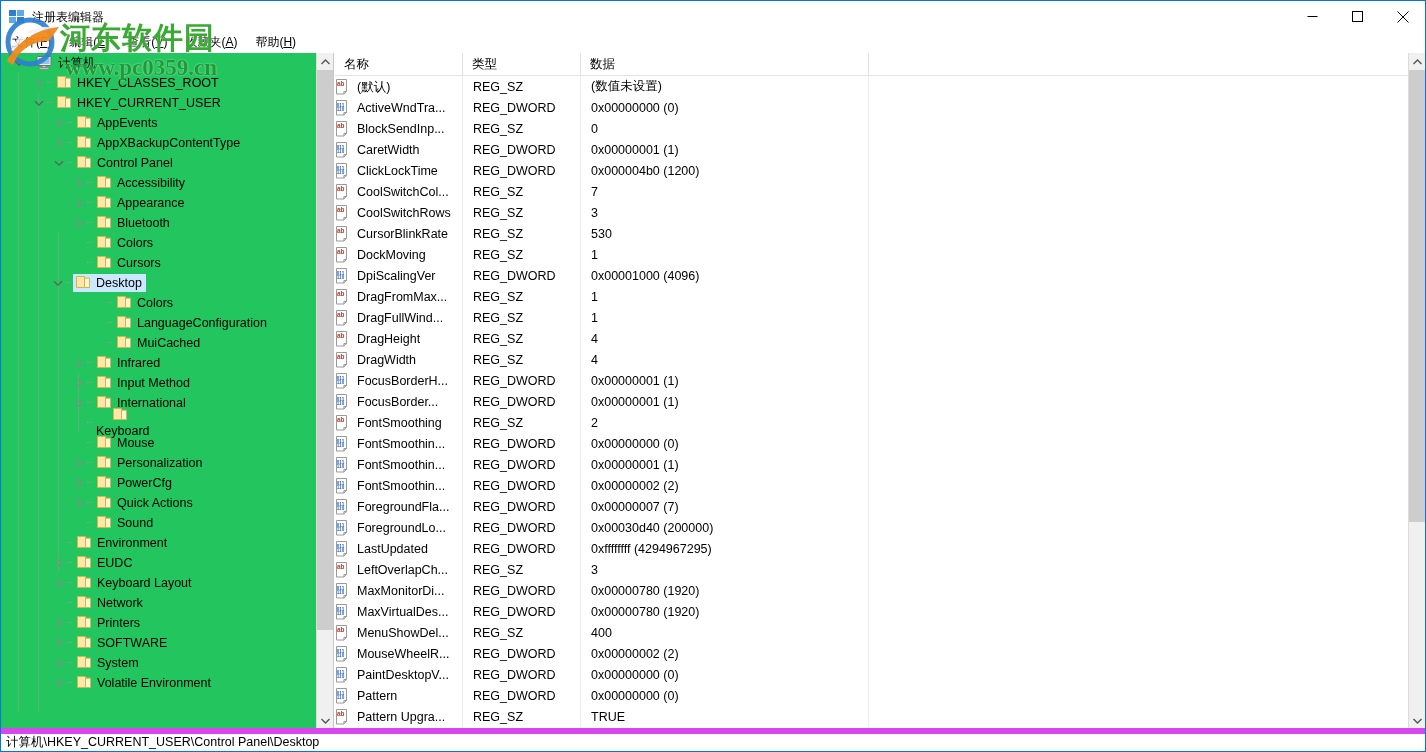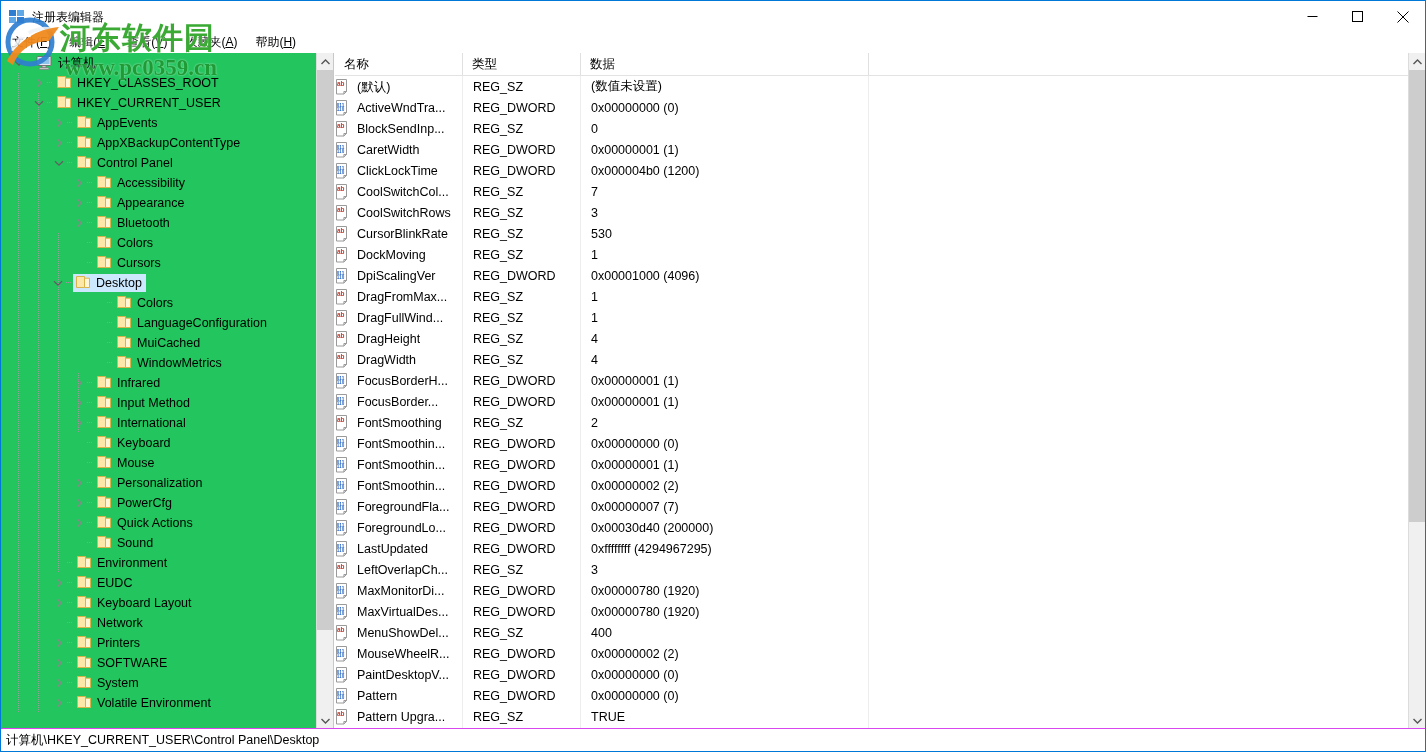--- a/index.html
+++ b/index.html
@@ -176,21 +176,21 @@
   
   .colline {
     position: absolute; top: 0; bottom: 0; width: 1px; background: #ededed;
   }
 
   
   #statusbar {
     position: absolute; left: 0; bottom: 0;
     width: 1424px; height: 23px;
     background: #ffffff;
-    border-top: 1px solid #d946ef;
+    border-top: 6px solid #d946ef;
     box-sizing: border-box;
     display: flex; align-items: center;
   }
   #statusbar .stext {
     font-size: 12.5px; color: #000; padding-left: 5px; white-space: nowrap;
   }
 
   
   #watermark {
     position: absolute; left: 0; top: 8px; width: 420px; height: 90px;
@@ -491,88 +491,75 @@
             <span class="tlabel" style="display: flex; align-items: center;">
               <span class="folder">
                 <svg width="16" height="15" viewBox="0 0 16 15">
                   <path d="M1.5,1.5 h8 v11 h-8 z" fill="#fce8a8" stroke="#d9b44a" stroke-width="1"></path>
                   <path d="M9.5,3.2 h5 v9.3 h-5 z" fill="#fff6d8" stroke="#d9b44a" stroke-width="1"></path>
                 </svg>
               </span>
               <span>MuiCached</span>
             </span>
           </div>
-          <div class="trow" style="padding-left: 90px;">
+          <div class="trow" style="padding-left: 70px;">
+            <span class="twist">
+              <svg width="10" height="10" viewBox="0 0 10 10">
+                <polyline points="3.2,1 7.2,5 3.2,9" fill="none" stroke="#8a8a8a" stroke-width="1.3"></polyline>
+              </svg>
+            </span>
+            <span class="tdots"></span>
+            <span class="tlabel" style="display: flex; align-items: center;">
+              <span class="folder">
+                <svg width="16" height="15" viewBox="0 0 16 15">
+                  <path d="M1.5,1.5 h8 v11 h-8 z" fill="#fce8a8" stroke="#d9b44a" stroke-width="1"></path>
+                  <path d="M9.5,3.2 h5 v9.3 h-5 z" fill="#fff6d8" stroke="#d9b44a" stroke-width="1"></path>
+                </svg>
+              </span>
+              <span>Infrared</span>
+            </span>
+          </div>
+          <div class="trow" style="padding-left: 70px;">
+            <span class="twist">
+              <svg width="10" height="10" viewBox="0 0 10 10">
+                <polyline points="3.2,1 7.2,5 3.2,9" fill="none" stroke="#8a8a8a" stroke-width="1.3"></polyline>
+              </svg>
+            </span>
+            <span class="tdots"></span>
+            <span class="tlabel" style="display: flex; align-items: center;">
+              <span class="folder">
+                <svg width="16" height="15" viewBox="0 0 16 15">
+                  <path d="M1.5,1.5 h8 v11 h-8 z" fill="#fce8a8" stroke="#d9b44a" stroke-width="1"></path>
+                  <path d="M9.5,3.2 h5 v9.3 h-5 z" fill="#fff6d8" stroke="#d9b44a" stroke-width="1"></path>
+                </svg>
+              </span>
+              <span>Input Method</span>
+            </span>
+          </div>
+          <div class="trow" style="padding-left: 70px;">
+            <span class="twist">
+              <svg width="10" height="10" viewBox="0 0 10 10">
+                <polyline points="3.2,1 7.2,5 3.2,9" fill="none" stroke="#8a8a8a" stroke-width="1.3"></polyline>
+              </svg>
+            </span>
+            <span class="tdots"></span>
+            <span class="tlabel" style="display: flex; align-items: center;">
+              <span class="folder">
+                <svg width="16" height="15" viewBox="0 0 16 15">
+                  <path d="M1.5,1.5 h8 v11 h-8 z" fill="#fce8a8" stroke="#d9b44a" stroke-width="1"></path>
+                  <path d="M9.5,3.2 h5 v9.3 h-5 z" fill="#fff6d8" stroke="#d9b44a" stroke-width="1"></path>
+                </svg>
+              </span>
+              <span>International</span>
+            </span>
+          </div>
+          <div class="trow" style="padding-left: 70px;">
             <span class="twist"></span>
             <span class="tdots"></span>
-            <span class="tlabel" style="display: flex; align-items: center;">
-              <span class="folder">
-                <svg width="16" height="15" viewBox="0 0 16 15">
-                  <path d="M1.5,1.5 h8 v11 h-8 z" fill="#fce8a8" stroke="#d9b44a" stroke-width="1"></path>
-                  <path d="M9.5,3.2 h5 v9.3 h-5 z" fill="#fff6d8" stroke="#d9b44a" stroke-width="1"></path>
-                </svg>
-              </span>
-              <span>WindowMetrics</span>
-            </span>
-          </div>
-          <div class="trow" style="padding-left: 70px;">
-            <span class="twist">
-              <svg width="10" height="10" viewBox="0 0 10 10">
-                <polyline points="3.2,1 7.2,5 3.2,9" fill="none" stroke="#8a8a8a" stroke-width="1.3"></polyline>
-              </svg>
-            </span>
-            <span class="tdots"></span>
-            <span class="tlabel" style="display: flex; align-items: center;">
-              <span class="folder">
-                <svg width="16" height="15" viewBox="0 0 16 15">
-                  <path d="M1.5,1.5 h8 v11 h-8 z" fill="#fce8a8" stroke="#d9b44a" stroke-width="1"></path>
-                  <path d="M9.5,3.2 h5 v9.3 h-5 z" fill="#fff6d8" stroke="#d9b44a" stroke-width="1"></path>
-                </svg>
-              </span>
-              <span>Infrared</span>
-            </span>
-          </div>
-          <div class="trow" style="padding-left: 70px;">
-            <span class="twist">
-              <svg width="10" height="10" viewBox="0 0 10 10">
-                <polyline points="3.2,1 7.2,5 3.2,9" fill="none" stroke="#8a8a8a" stroke-width="1.3"></polyline>
-              </svg>
-            </span>
-            <span class="tdots"></span>
-            <span class="tlabel" style="display: flex; align-items: center;">
-              <span class="folder">
-                <svg width="16" height="15" viewBox="0 0 16 15">
-                  <path d="M1.5,1.5 h8 v11 h-8 z" fill="#fce8a8" stroke="#d9b44a" stroke-width="1"></path>
-                  <path d="M9.5,3.2 h5 v9.3 h-5 z" fill="#fff6d8" stroke="#d9b44a" stroke-width="1"></path>
-                </svg>
-              </span>
-              <span>Input Method</span>
-            </span>
-          </div>
-          <div class="trow" style="padding-left: 70px;">
-            <span class="twist">
-              <svg width="10" height="10" viewBox="0 0 10 10">
-                <polyline points="3.2,1 7.2,5 3.2,9" fill="none" stroke="#8a8a8a" stroke-width="1.3"></polyline>
-              </svg>
-            </span>
-            <span class="tdots"></span>
-            <span class="tlabel" style="display: flex; align-items: center;">
-              <span class="folder">
-                <svg width="16" height="15" viewBox="0 0 16 15">
-                  <path d="M1.5,1.5 h8 v11 h-8 z" fill="#fce8a8" stroke="#d9b44a" stroke-width="1"></path>
-                  <path d="M9.5,3.2 h5 v9.3 h-5 z" fill="#fff6d8" stroke="#d9b44a" stroke-width="1"></path>
-                </svg>
-              </span>
-              <span>International</span>
-            </span>
-          </div>
-          <div class="trow" style="padding-left: 70px;">
-            <span class="twist"></span>
-            <span class="tdots"></span>
-            <span class="tlabel" style="display: flex; align-items: center;">
+            <span class="tlabel" style="display: flex; align-items: center; flex-direction: column;">
               <span class="folder">
                 <svg width="16" height="15" viewBox="0 0 16 15">
                   <path d="M1.5,1.5 h8 v11 h-8 z" fill="#fce8a8" stroke="#d9b44a" stroke-width="1"></path>
                   <path d="M9.5,3.2 h5 v9.3 h-5 z" fill="#fff6d8" stroke="#d9b44a" stroke-width="1"></path>
                 </svg>
               </span>
               <span>Keyboard</span>
             </span>
           </div>
           <div class="trow" style="padding-left: 70px;">

